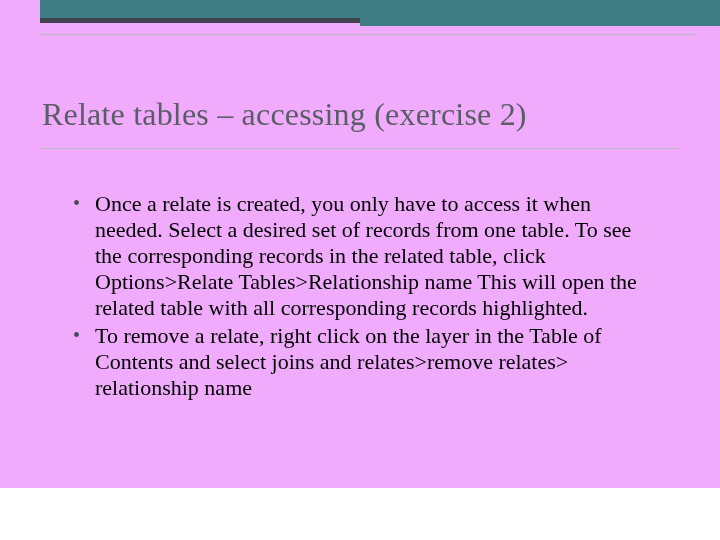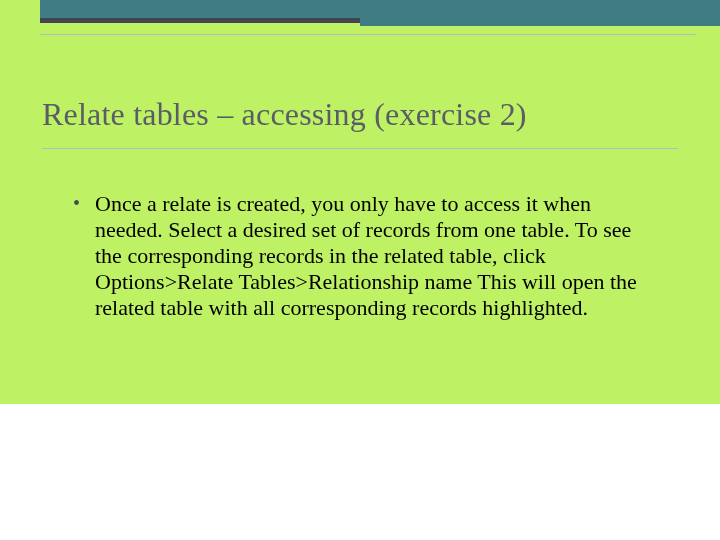--- a/index.html
+++ b/index.html
@@ -7,22 +7,22 @@
     padding: 0;
     width: 720px;
     height: 540px;
     background: #fff;
     font-family: Georgia, "Times New Roman", serif;
     overflow: hidden;
   }
   .slide {
     position: relative;
     width: 720px;
-    height: 404px;
-    background: #bef264;
+    height: 488px;
+    background: #f0abfc;
     box-sizing: border-box;
   }
   
   .bar-teal-top {
     position: absolute;
     top: 0;
     left: 40px;
     right: 0;
     height: 18px;
     background: #3f7c84;
@@ -109,16 +109,17 @@
   <div class="bar-teal-right"></div>
   <div class="bar-dark-left"></div>
   <div class="rule-under"></div>
 
   <div class="title">Relate tables – accessing (exercise 2)</div>
   <div class="title-rule"></div>
 
   <div class="body">
     <ul>
       <li>Once a relate is created, you only have to access it when needed.  Select a desired set of records from one table.  To see the corresponding records in the related table, click Options&gt;Relate Tables&gt;Relationship name  This will open the related table with all corresponding records highlighted.</li>
+      <li>To remove a relate, right click on the layer in the Table of Contents and select joins and relates&gt;remove relates&gt; relationship name</li>
     </ul>
   </div>
 
 </div>
 
 </body></html>

